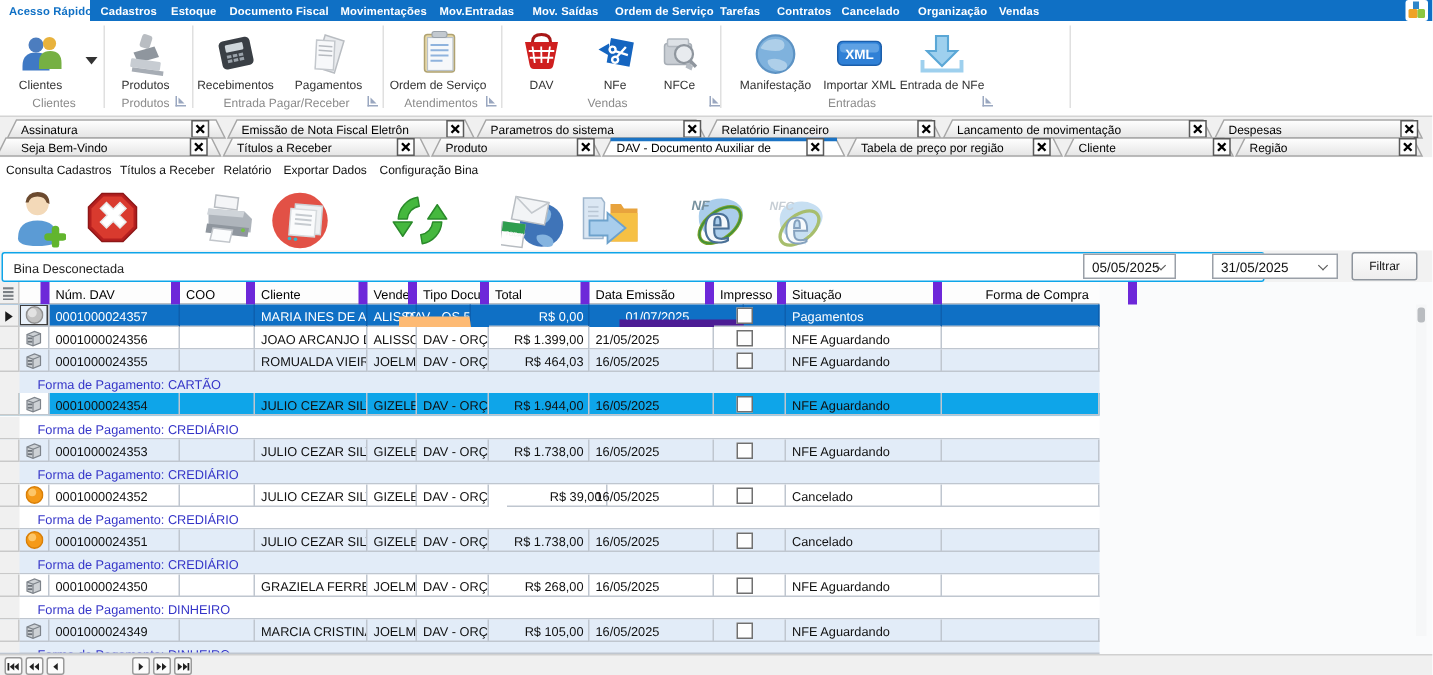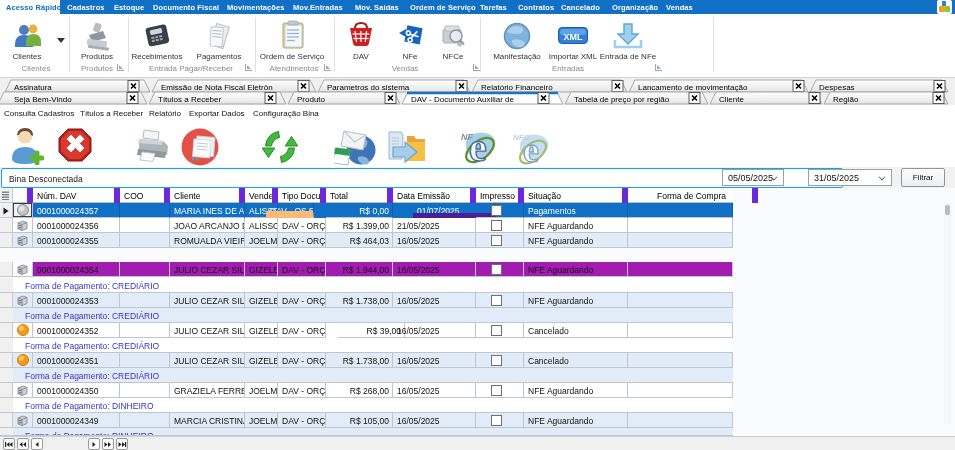--- a/index.html
+++ b/index.html
@@ -525,21 +525,25 @@
           <div class="cb" style="left:15px"></div>
         </div>
         <div class="cell" style="left:524px;width:104px;color:#101010;border-right-color:#bfc6cf;border-bottom:1px solid #bfc6cf">
           <span>NFE Aguardando</span>
         </div>
         <div class="cell" style="left:628px;width:105px;color:#101010;border-right-color:#bfc6cf;border-bottom:1px solid #bfc6cf">
           <span></span>
         </div>
         <div class="gut"></div>
       </div>
-      <div class="row" style="top:74px;background:#a21caf">
+      <div class="row grouprow" style="top:60px;background:#e2ecf8;border-bottom:1px solid #bfc6cf">
+        <span>Forma de Pagamento: CARTÃO</span>
+        <div class="gut" style="border-right:none;background:#f0f0f0"></div>
+      </div>
+      <div class="row" style="top:74px;background:#0ea5e9">
         <div class="cell" style="left:13px;width:20px;background:#ffffff;border-bottom:1px solid #bfc6cf">
           <svg width="13" height="13" style="position:absolute;left:3px;top:1px">
             <g>
               <path d="M2 4 l5 -2 4 1.5 0 6 -5 2 -4 -1.5 z" fill="#cdd1d5" stroke="#7d838a" stroke-width="0.8"></path>
               <path d="M2 4 l4 1.5 0 6" fill="none" stroke="#7d838a" stroke-width="0.8"></path>
               <path d="M6 5.5 l5 -2" fill="none" stroke="#7d838a" stroke-width="0.8"></path>
               <rect x="2.5" y="6" width="3" height="1.2" fill="#6e747b"></rect>
               <rect x="2.5" y="8.2" width="3" height="1.2" fill="#6e747b"></rect>
             </g>
           </svg>

